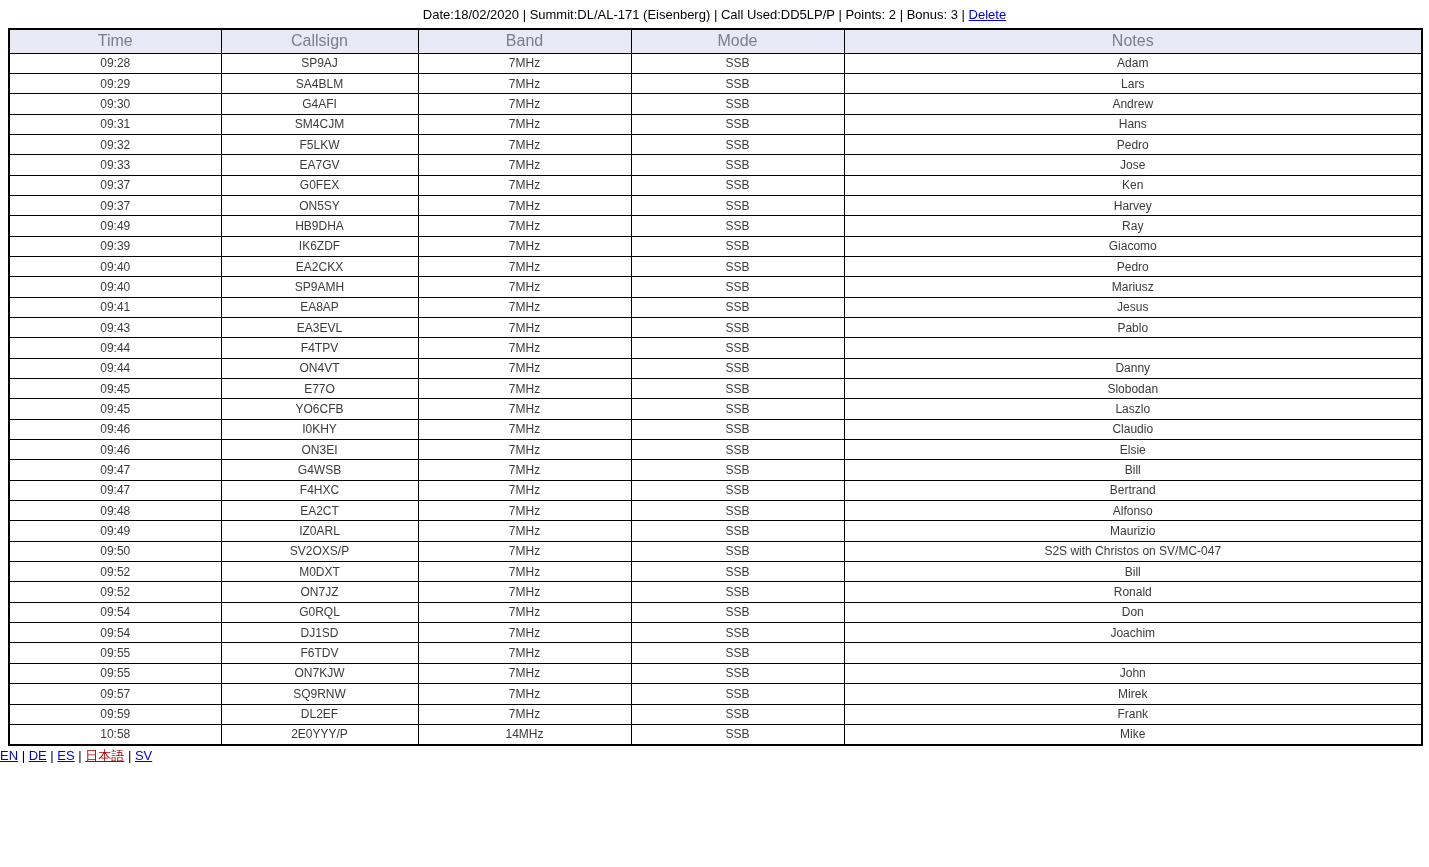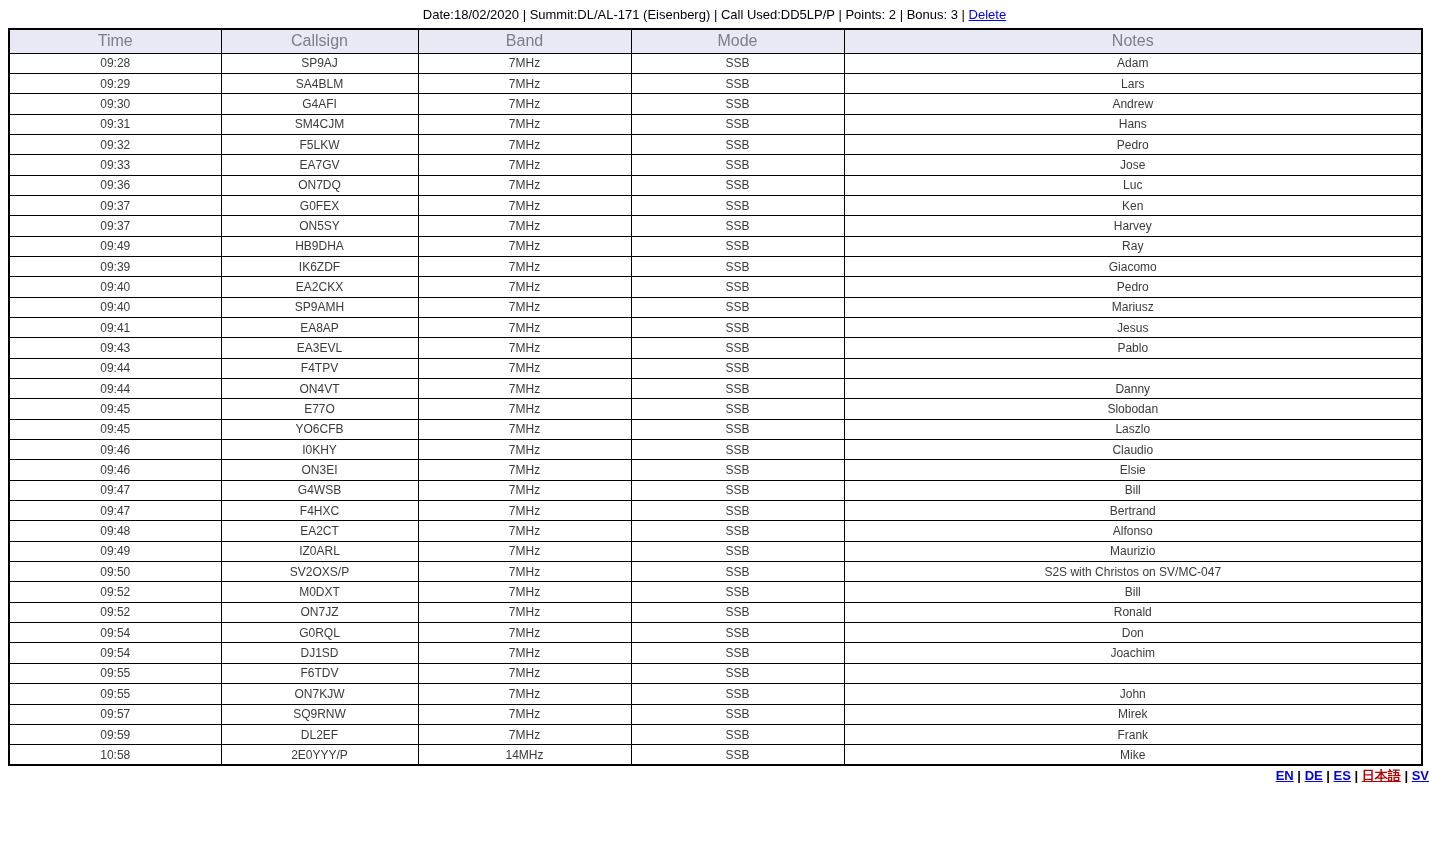--- a/index.html
+++ b/index.html
@@ -61,26 +61,25 @@
     height: 20.35px;
     background: #fff;
   }
   col.c-time     { width: 212px; }
   col.c-callsign { width: 197px; }
   col.c-band     { width: 213px; }
   col.c-mode     { width: 213px; }
   col.c-notes    { width: 578px; }
   .footer-links {
     width: 100%;
-    text-align: right;
+    text-align: left;
     font-size: 13px;
     margin-top: 1px;
     color: #000;
     white-space: nowrap;
-    font-weight: bold;
   }
   .footer-links a {
     color: var(--link-blue);
     text-decoration: underline;
     cursor: pointer;
   }
   .footer-links a.highlight { color: var(--highlight-red); }
 </style>
 </head>
 <body>
@@ -143,27 +142,20 @@
         <td>Pedro</td>
       </tr>
       <tr>
         <td>09:33</td>
         <td>EA7GV</td>
         <td>7MHz</td>
         <td>SSB</td>
         <td>Jose</td>
       </tr>
       <tr>
-        <td>09:36</td>
-        <td>ON7DQ</td>
-        <td>7MHz</td>
-        <td>SSB</td>
-        <td>Luc</td>
-      </tr>
-      <tr>
         <td>09:37</td>
         <td>G0FEX</td>
         <td>7MHz</td>
         <td>SSB</td>
         <td>Ken</td>
       </tr>
       <tr>
         <td>09:37</td>
         <td>ON5SY</td>
         <td>7MHz</td>

